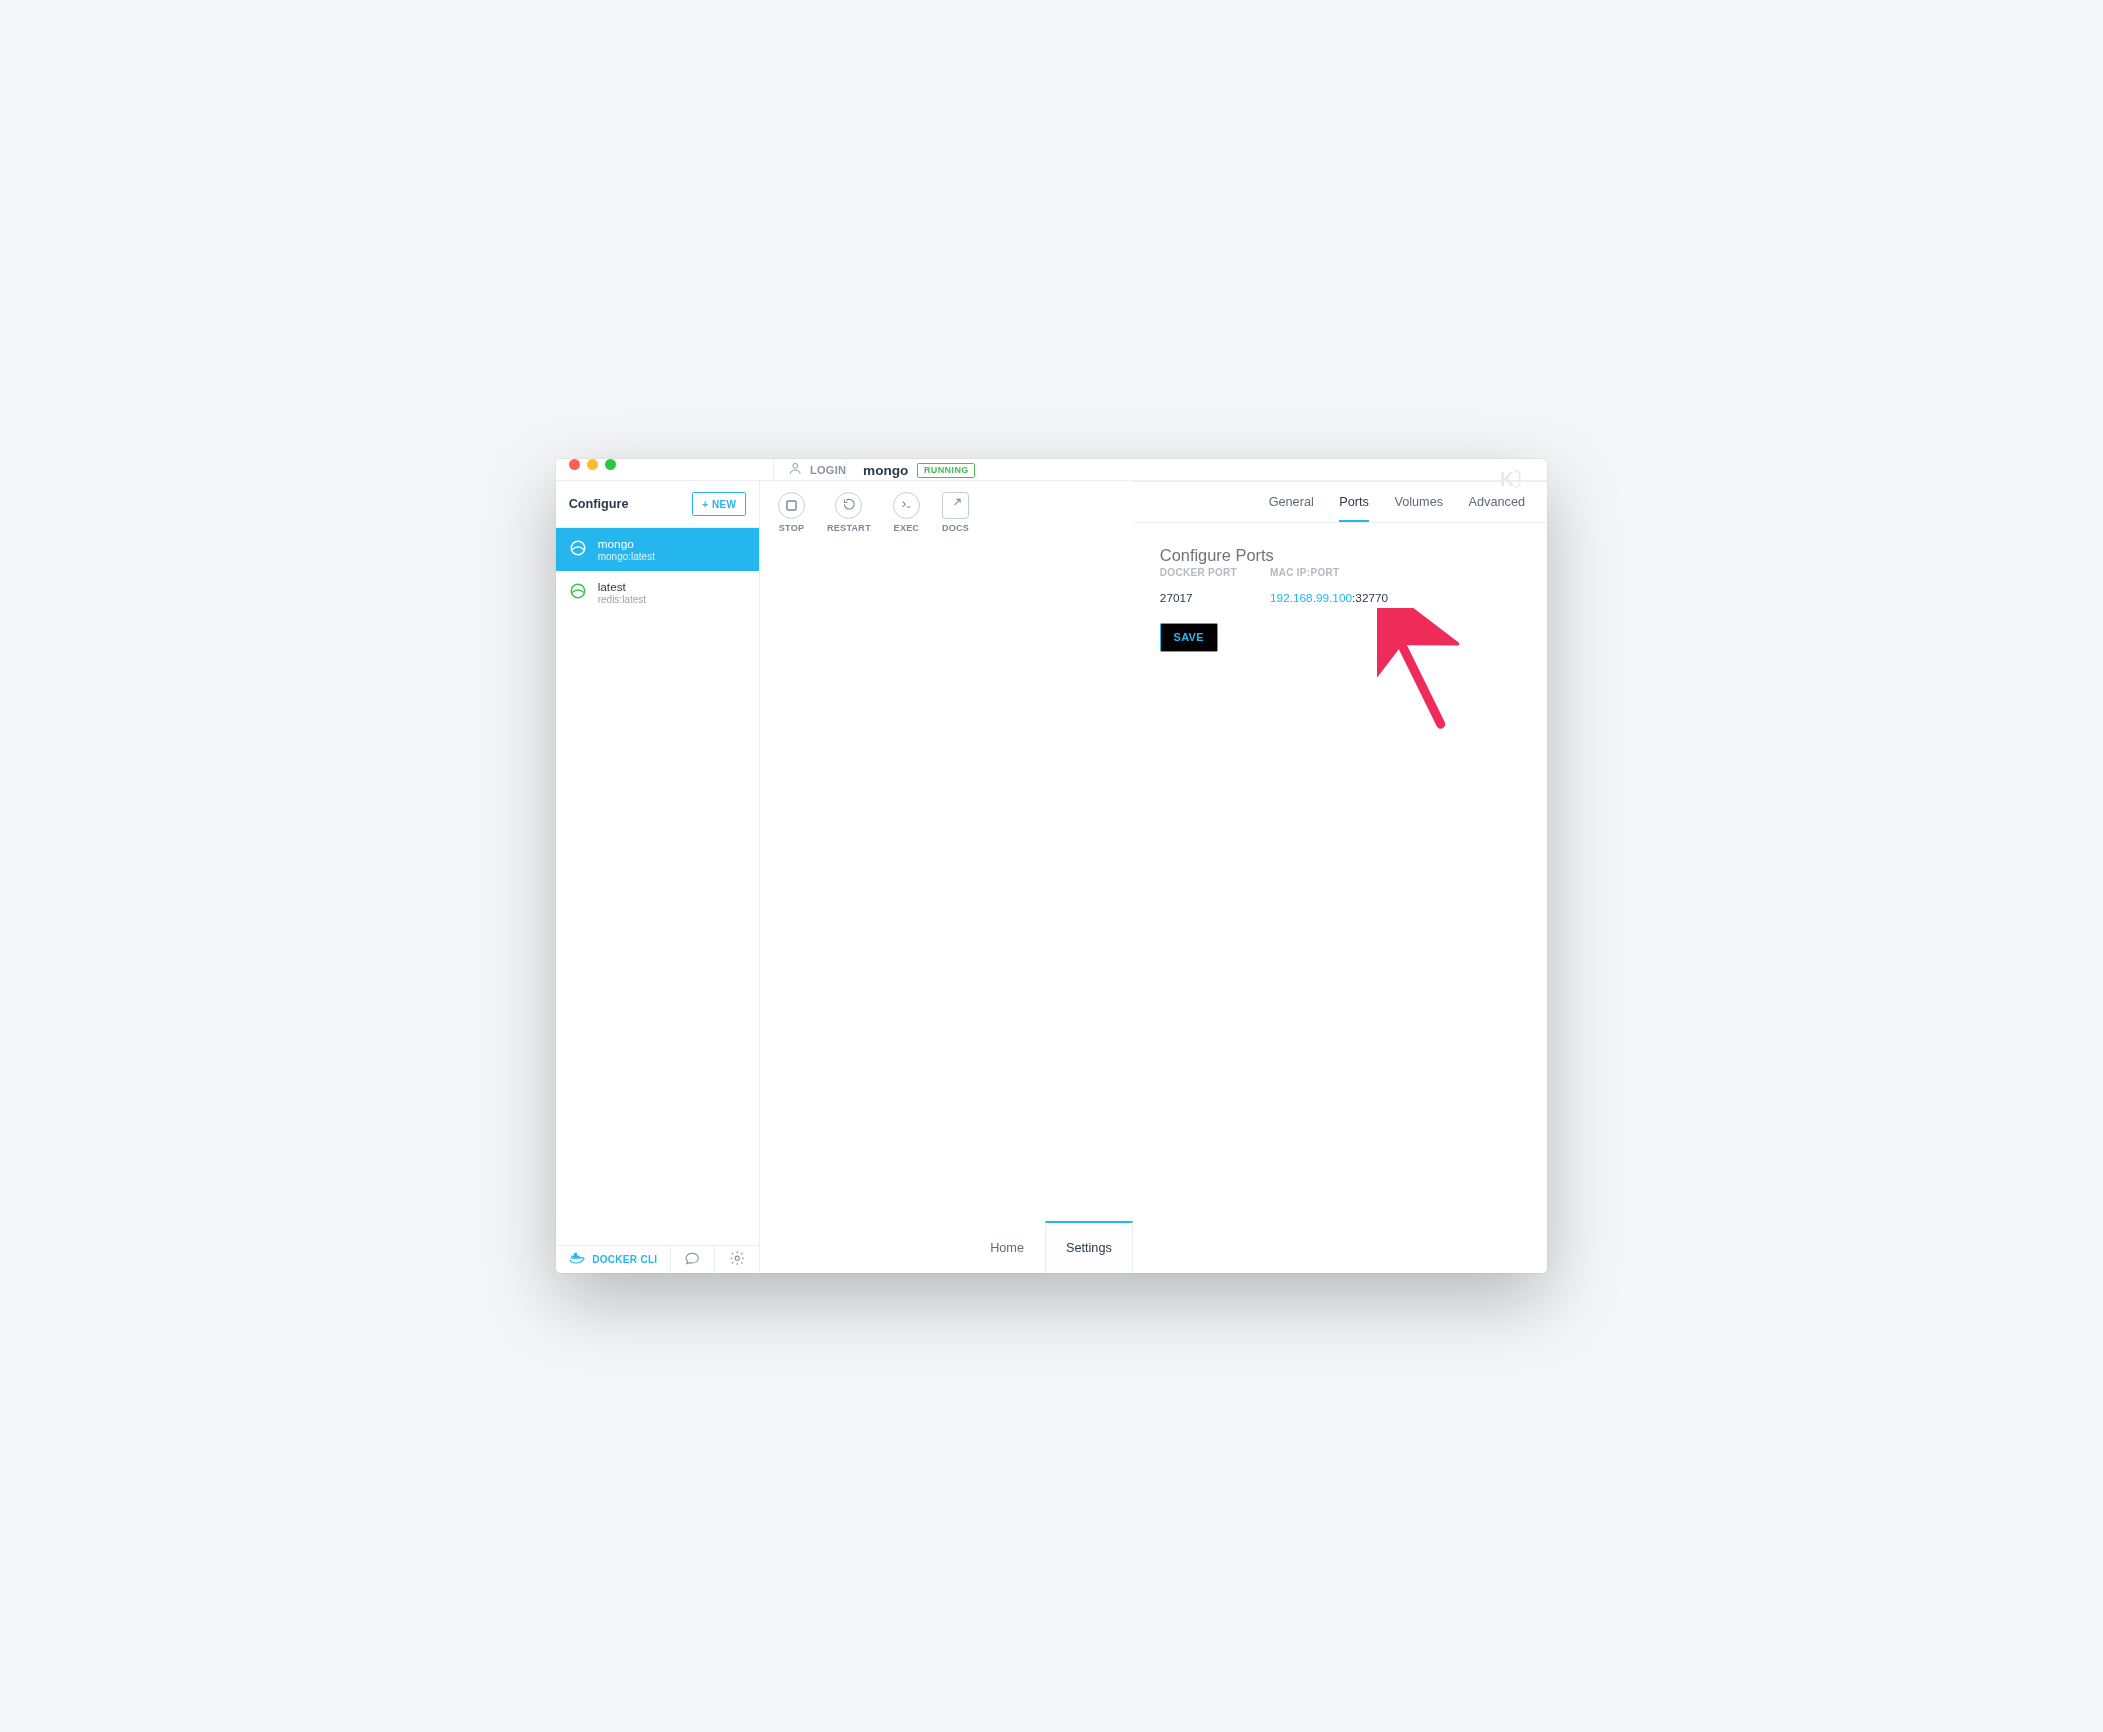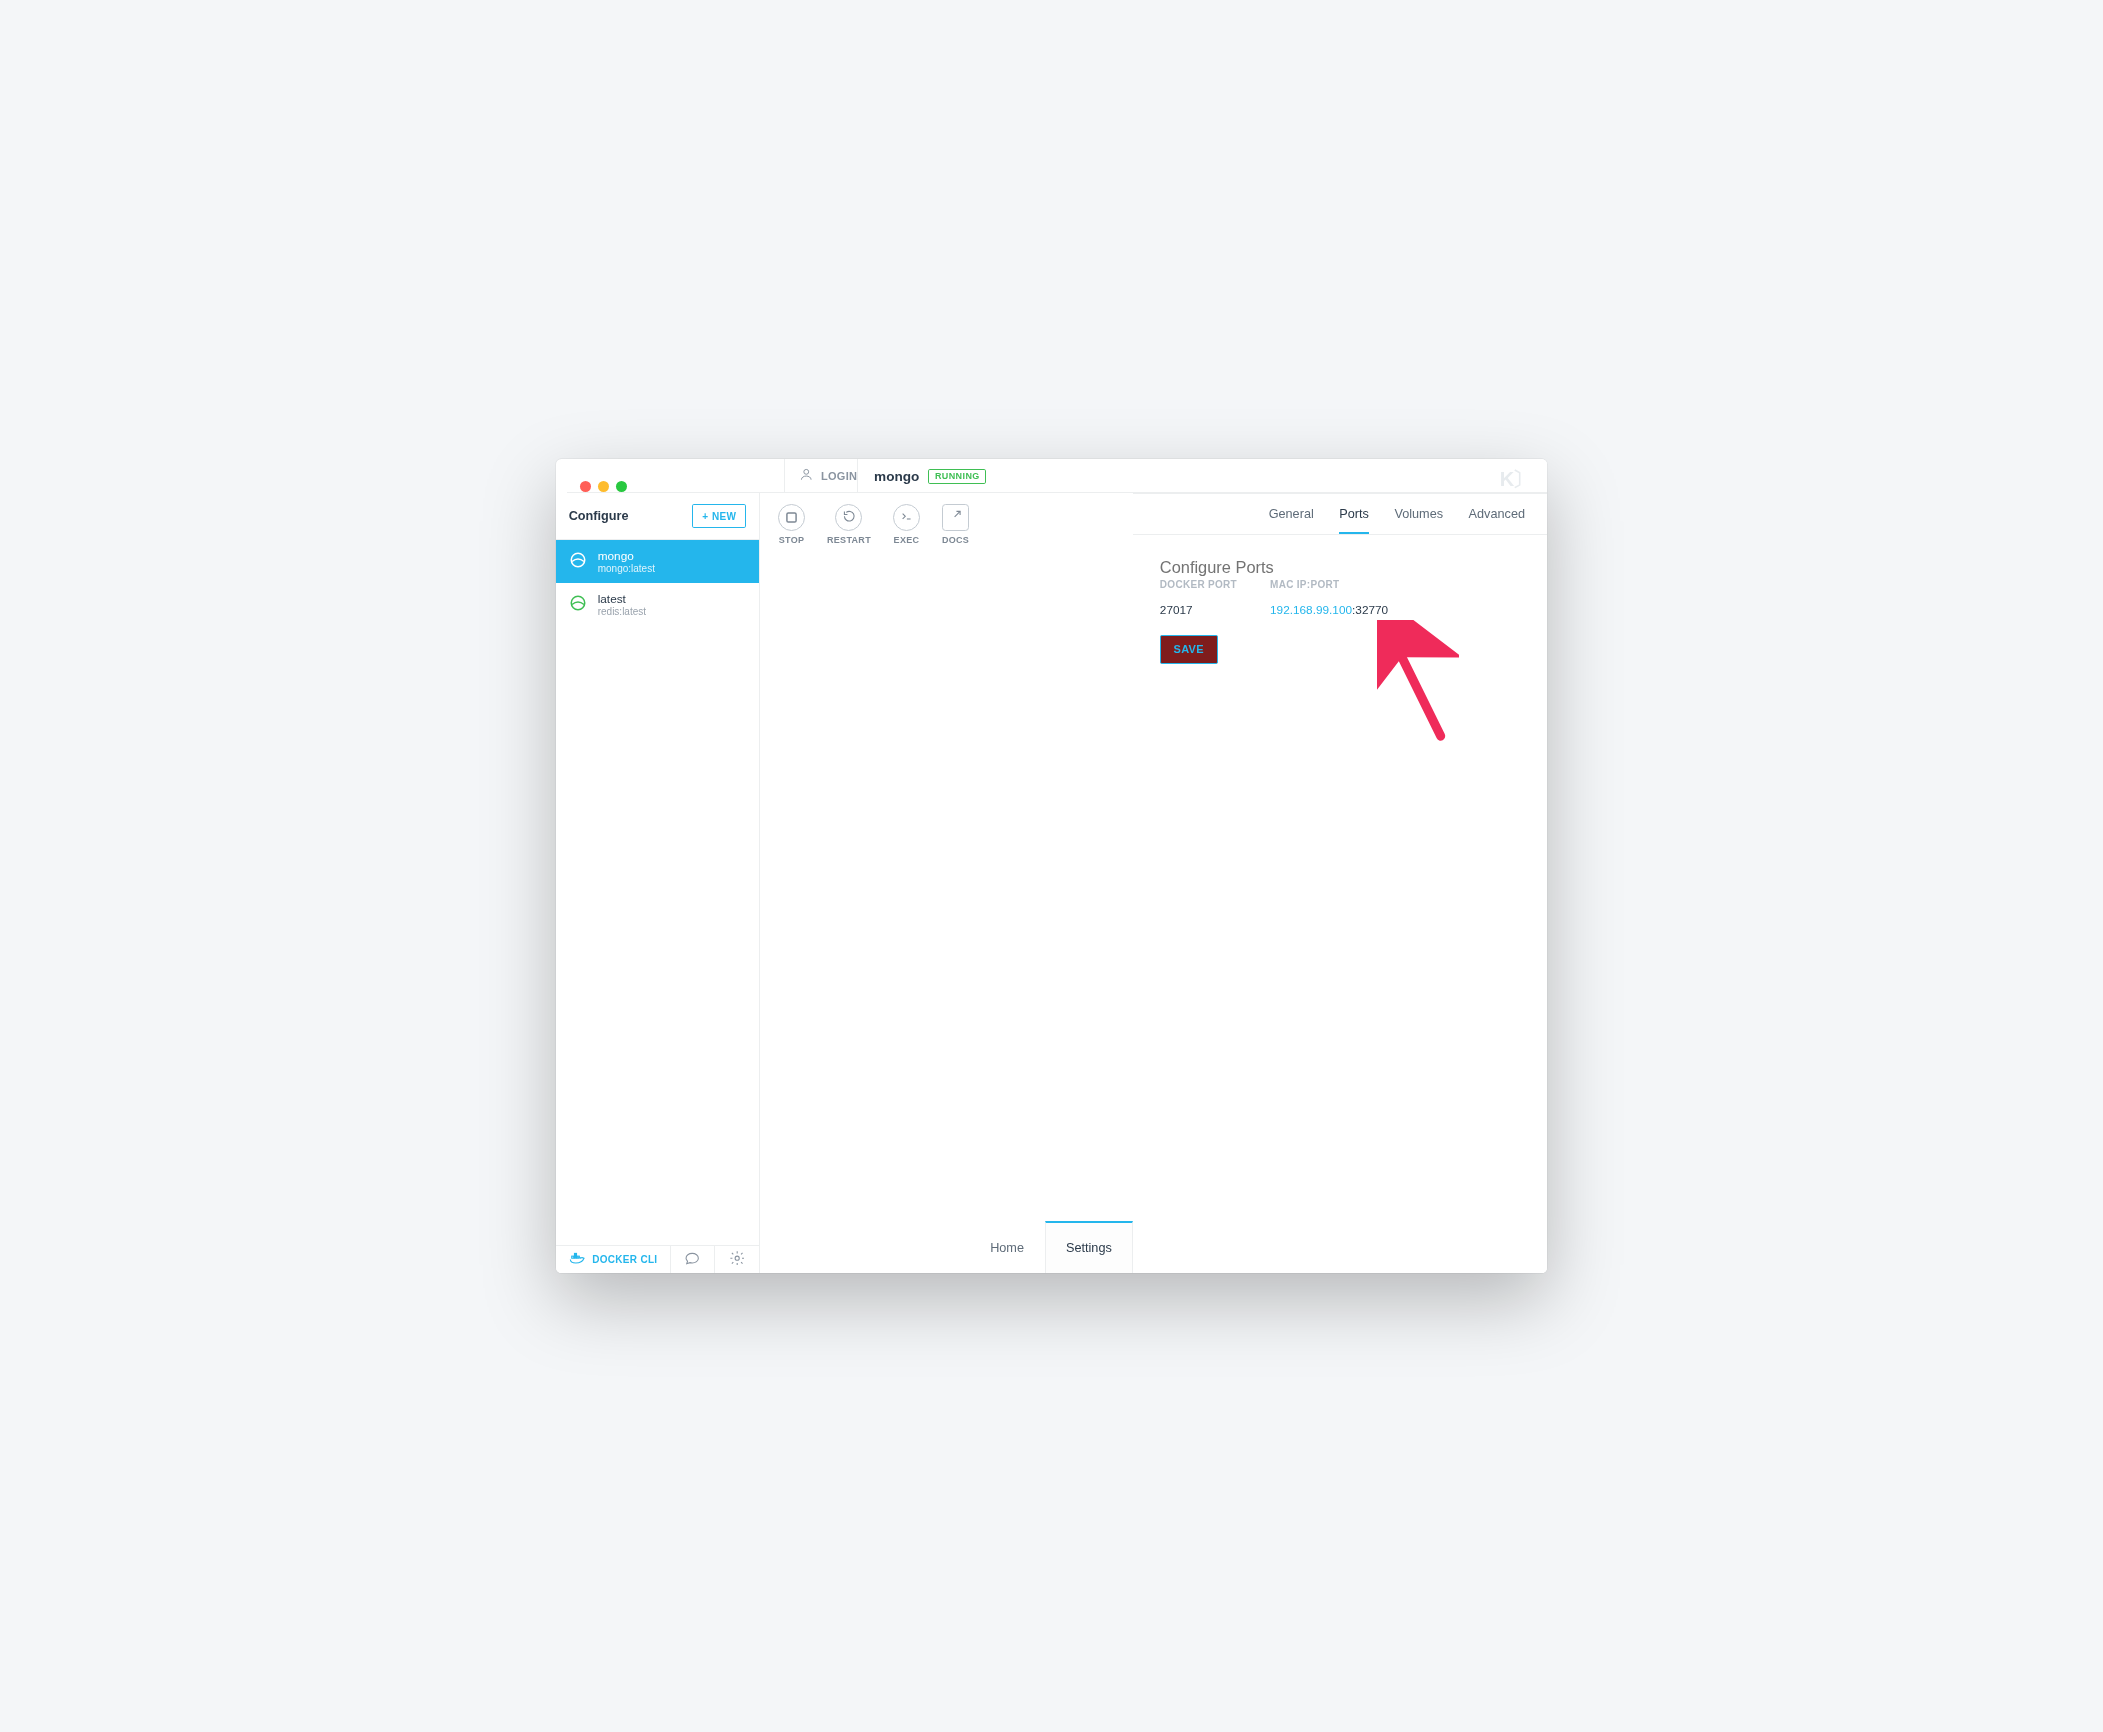--- a/index.html
+++ b/index.html
@@ -8,22 +8,22 @@
     display:flex;align-items:center;justify-content:center;
     min-height:100vh;
   }
   .window{
     width:991px;height:814px;background:#ffffff;border-radius:5.5px;
     box-shadow:0 27px 73px rgba(0,0,0,0.25),0 0 0 0.9px rgba(0,0,0,0.04);
     display:flex;flex-direction:column;overflow:hidden;position:relative;
   }
   
   .titlebar{
-    height:34px;display:flex;align-items:flex-end;padding:0 0 0 12.7px;
-    background:#fff;border-bottom:0.9px solid #eceeef;margin-left:11px;
+    height:22px;display:flex;align-items:flex-start;padding:0 0 0 12.7px;
+    background:#fff;border-bottom:0.9px solid #eceeef;
   }
   .traffic{display:flex;gap:7.3px;align-items:center;}
   .dot{width:11px;height:11px;border-radius:50%;}
   .dot.red{background:#ff5f57;}
   .dot.yellow{background:#febc2e;}
   .dot.green{background:#28c840;}
   .login-btn{
     margin-left:auto;border-left:0.9px solid #eceeef;height:100%;
     display:flex;align-items:center;gap:7.3px;padding:0 14.5px;color:#8a94a0;font-size:11px;font-weight:600;letter-spacing:0.3px;
     cursor:pointer;
@@ -129,21 +129,21 @@
   }
   .panel h2{font-size:16.4px;font-weight:400;color:#737373;margin-bottom:2px;}
   table.ports{border-collapse:collapse;font-size:11.8px;}
   table.ports th{
     text-align:left;font-size:10px;font-weight:600;letter-spacing:0.3px;color:#b2bac3;
     padding:0 33px 12.7px 0;
   }
   table.ports td{padding:0 33px 18px 0;color:#2b3a4a;}
   .ip-link{color:#24b6ec;text-decoration:none;}
   .save-btn{
-    border:0.9px solid #24b6ec;color:#24b6ec;background:#7f1d1d;font-size:11px;font-weight:700;letter-spacing:0.3px;
+    border:0.9px solid #24b6ec;color:#24b6ec;background:#000000;font-size:11px;font-weight:700;letter-spacing:0.3px;
     padding:7.3px 12.7px;border-radius:1.8px;cursor:pointer;
   }
 
   
   .arrow-annot{
     position:absolute;left:244px;top:85px;pointer-events:none;
   }
 </style>
 </head>
 <body>

